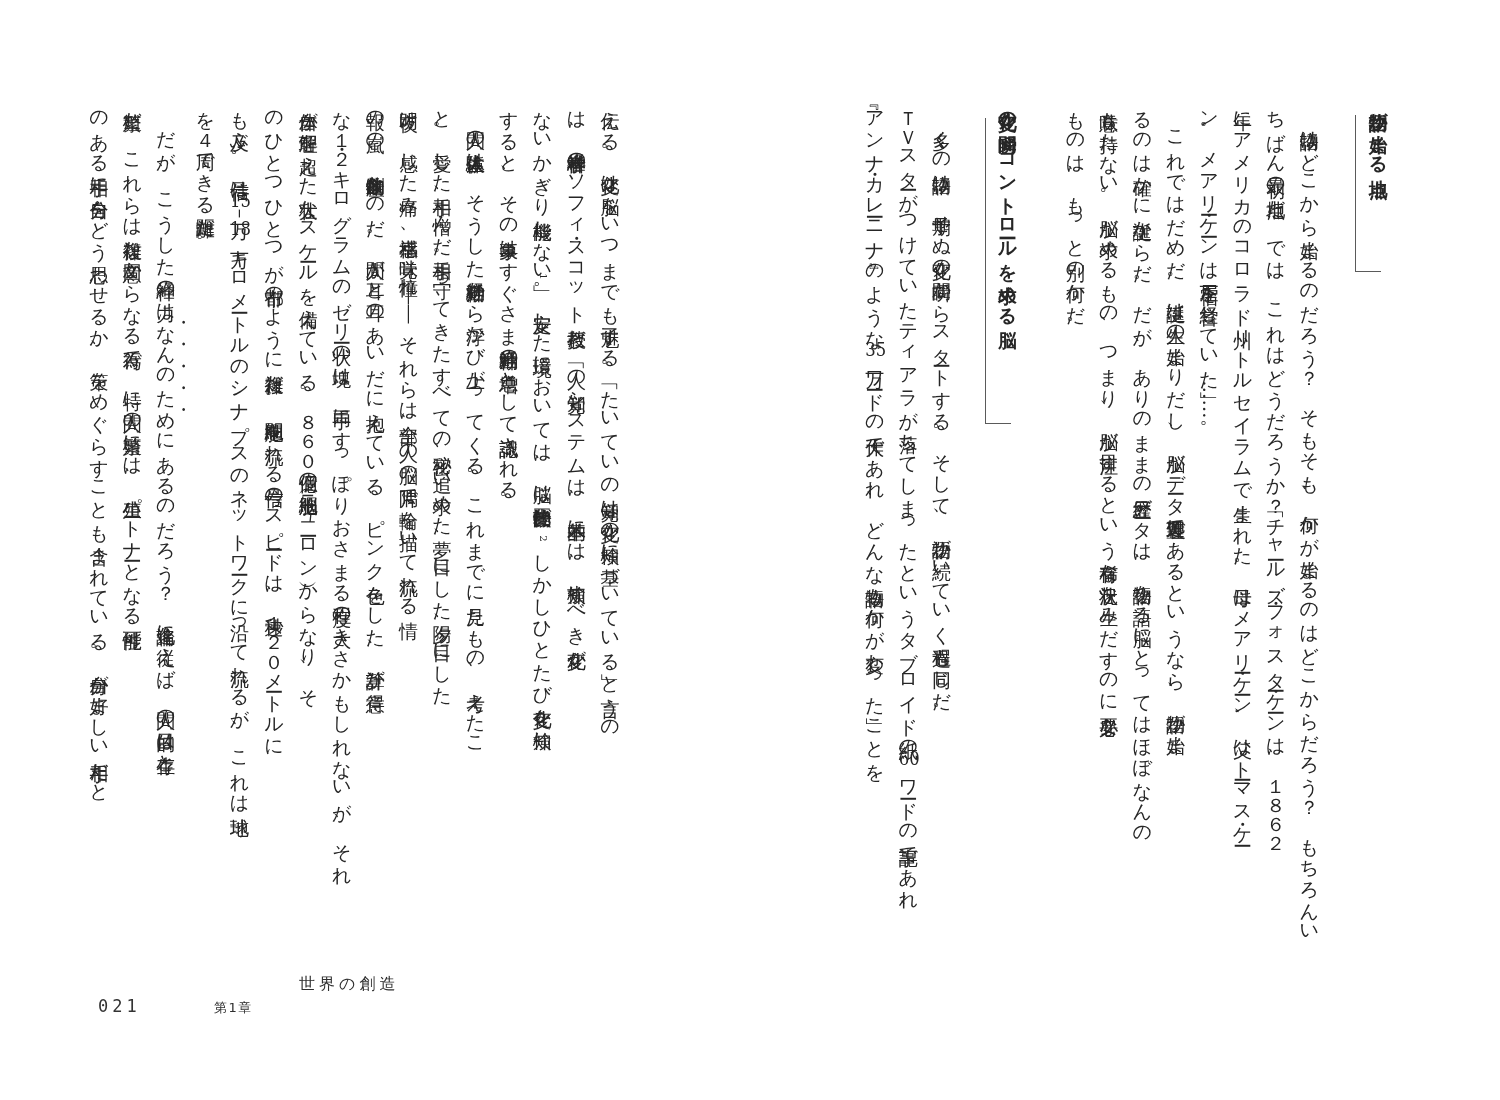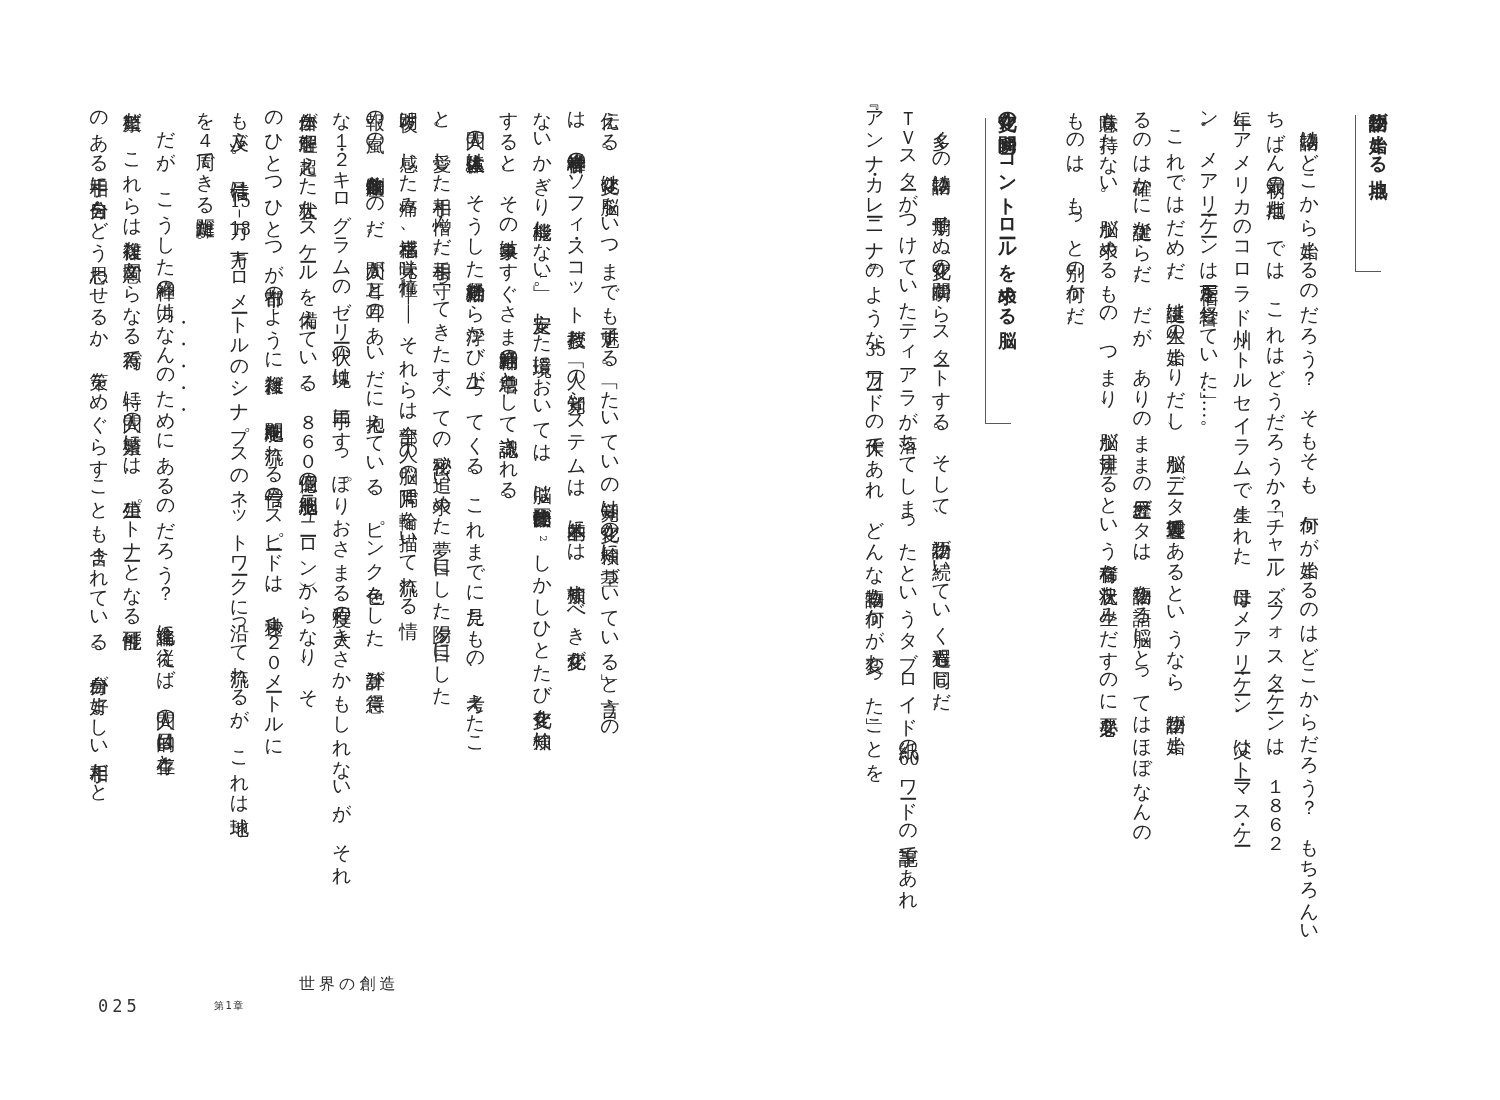--- a/index.html
+++ b/index.html
@@ -49,21 +49,21 @@
   }
   
   .pagenum{
     position:absolute;font-family:"DejaVu Sans Mono","Liberation Mono",monospace;
     font-size:17px;letter-spacing:4px;color:#333333;
   }
   #pagenum-left{left:98px;top:996px;}
   .chapter-label{
     position:absolute;left:214px;top:999px;
     font-family:"DejaVu Sans","Liberation Sans",sans-serif;
-    font-size:10px;letter-spacing:1.5px;color:#2e2e2e;
+    font-size:13px;letter-spacing:1.5px;color:#2e2e2e;
   }
   .chapter-title{
     position:absolute;left:299px;top:974px;
     font-family:"DejaVu Sans","Liberation Sans",sans-serif;
     font-size:16px;letter-spacing:4px;color:#2e2e2e;
   }
 </style>
 </head>
 <body>
 
@@ -106,18 +106,18 @@
           <div class="col"><span>な１・２キログラムのゼリー状の塊は、両手にすっぽりおさまる程度の大きさかもしれないが、それ</span></div>
           <div class="col"><span>自体が理解を超えた壮大なスケールを備えている。８６０億個の脳細胞（ニューロン）からなり、そ</span></div>
           <div class="col"><span>のひとつひとつが都市のように複雑だ</span><span class="note">3</span><span>。細胞間を流れる信号のスピードは、秒速１２０メートルに</span></div>
           <div class="col"><span>も及ぶ</span><span class="note">4</span><span>。信号は</span><span class="tcy">15</span><span>万–</span><span class="tcy">18</span><span>万キロメートルのシナプスのネットワークに沿って流れるが、これは地球</span></div>
           <div class="col"><span>を４周できる距離だ</span><span class="note">5</span><span>。</span></div>
           <div class="col"><span>　だが、こうした神経の力は</span><span class="em">なんのため</span><span>にあるのだろう？　進化論に従えば、人間の目的は生存と</span></div>
           <div class="col"><span>繁殖だ。これらは複雑な意図からなる行為で、特に人間の繁殖には、生殖パートナーとなる可能性</span></div>
           <div class="col"><span>のある相手に自分をどう思わせるか、策をめぐらすことも含まれている。自分が好ましい相手だと</span></div>
         </div>
     </div>
-    <div class="pagenum" id="pagenum-left">025</div>
+    <div class="pagenum" id="pagenum-left">021</div>
     <div class="chapter-label">第1章</div>
     <div class="chapter-title">世界の創造</div>
   </section>
 
 </div>
 
 </body></html>

